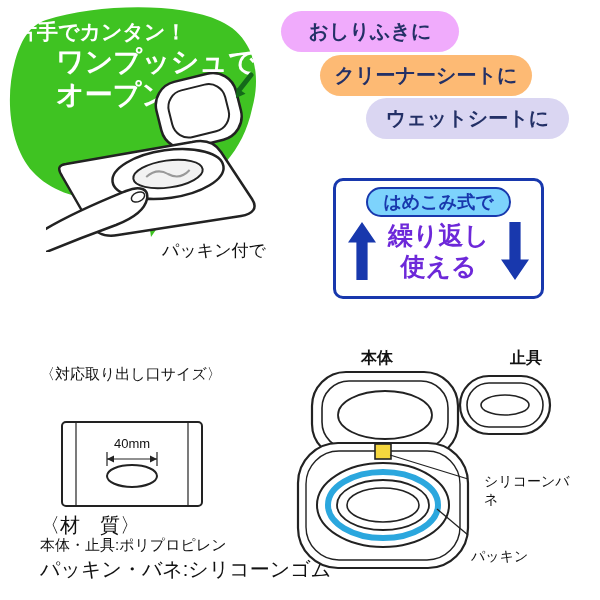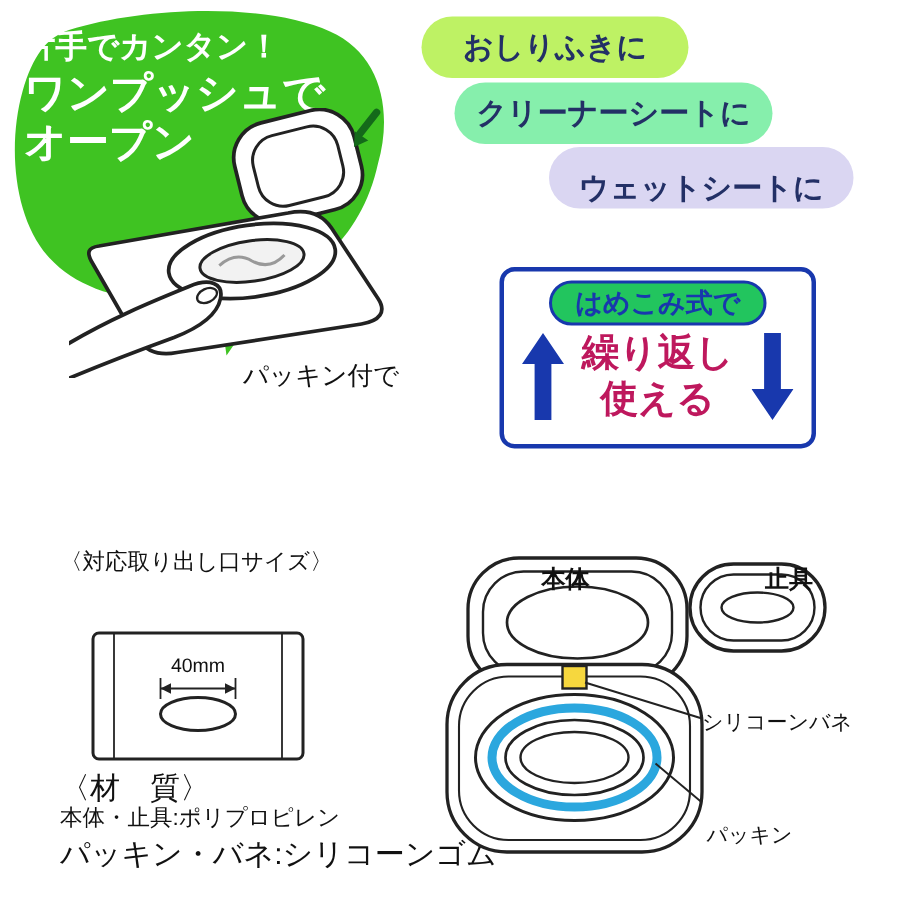--- a/index.html
+++ b/index.html
@@ -6,65 +6,65 @@
   .canvas{
     position:relative;width:572px;height:600px;background:#fff;overflow:hidden;
     font-family:"Liberation Sans","DejaVu Sans",sans-serif;color:#111;
   }
   .abs{position:absolute;}
 
   
   .bubble{left:2px;top:4px;width:260px;height:248px;z-index:1;}
   .bubble-text{position:absolute;left:14px;top:14px;color:#fff;z-index:2;}
   .bubble-line1{font-size:21px;font-weight:bold;line-height:1.3;}
-  .bubble-line2,.bubble-line3{font-size:28px;font-weight:bold;line-height:1.18;}
+  .bubble-line2,.bubble-line3{font-size:28px;font-weight:bold;line-height:1.18;margin-left:40px;}
 
   
   .illustration{left:46px;top:72px;width:238px;height:180px;z-index:3;}
 
   
   .packing-note{left:66px;top:240px;width:200px;text-align:right;z-index:4;}
   .packing-note-1{font-size:17px;line-height:1.3;}
   .packing-note-2{font-size:23px;font-weight:bold;line-height:1.25;}
 
   
   .tag{display:flex;align-items:center;justify-content:center;height:41px;
        border-radius:21px;font-size:20px;font-weight:600;color:#233066;}
-  .tag1{left:281px;top:11px;width:178px;background:#bef264;}
-  .tag2{left:303px;top:55px;width:212px;background:#86efac;}
-  .tag3{left:366px;top:98px;width:203px;background:#dad6f2;align-items:flex-end;}
+  .tag1{left:281px;top:11px;width:178px;background:#f0abfc;}
+  .tag2{left:320px;top:55px;width:212px;background:#fdba74;}
+  .tag3{left:366px;top:98px;width:203px;background:#dad6f2;}
 
   
   .reuse-box{left:333px;top:178px;width:211px;height:121px;background:#fff;
     border:3.5px solid #1838ad;border-radius:10px;box-sizing:border-box;
     display:flex;flex-direction:column;align-items:center;padding-top:6px;z-index:2;}
   .reuse-badge{border:2.5px solid #1838ad;border-radius:18px;padding:1px 15px;
-    font-size:18px;font-weight:bold;color:#1838ad;background:#22c55e;line-height:1.35;}
+    font-size:18px;font-weight:bold;color:#1838ad;background:#7dd3fc;line-height:1.35;}
   .reuse-row{display:flex;align-items:center;gap:12px;margin-top:3px;}
-  .reuse-text{font-size:25px;font-weight:bold;color:#be185d;text-align:center;line-height:1.22;}
+  .reuse-text{font-size:25px;font-weight:bold;color:#6d28d9;text-align:center;line-height:1.22;}
 
   
   .size-heading{left:40px;top:365px;font-size:15px;text-align:right;}
   .size-sentence{left:40px;top:386px;font-size:16px;}
   .size-num{font-size:23px;}
   .size-diagram{left:56px;top:414px;width:152px;height:98px;}
   .dim-label{left:104px;top:436px;width:56px;text-align:center;font-size:13px;}
 
   
   .mat-heading{left:40px;top:512px;font-size:20px;}
   .mat-line1{left:40px;top:536px;font-size:15px;text-align:right;}
   .mat-line2{left:40px;top:556px;font-size:20px;}
 
   
   .parts-svg{left:288px;top:365px;width:312px;height:228px;}
-  .part-label{font-size:16px;font-weight:600;text-align:center;margin-top:28px;}
+  .part-label{font-size:16px;font-weight:600;text-align:center;}
   .body-label{left:350px;top:348px;width:54px;}
   .stopper-label{left:499px;top:348px;width:54px;}
   .callout{font-size:14px;}
-  .spring-label{left:468px;top:473px;}
+  .spring-label{left:484px;top:473px;}
   .packing-label{left:471px;top:548px;}
 </style>
 </head>
 <body>
 
 <div class="canvas">
 
   <div class="abs bubble">
     <svg width="260" height="248" viewBox="0 0 260 248">
       <path d="M 44,16 C 96,0 176,-2 218,17 C 252,32 260,70 250,105 C 241,147 214,175 178,191

